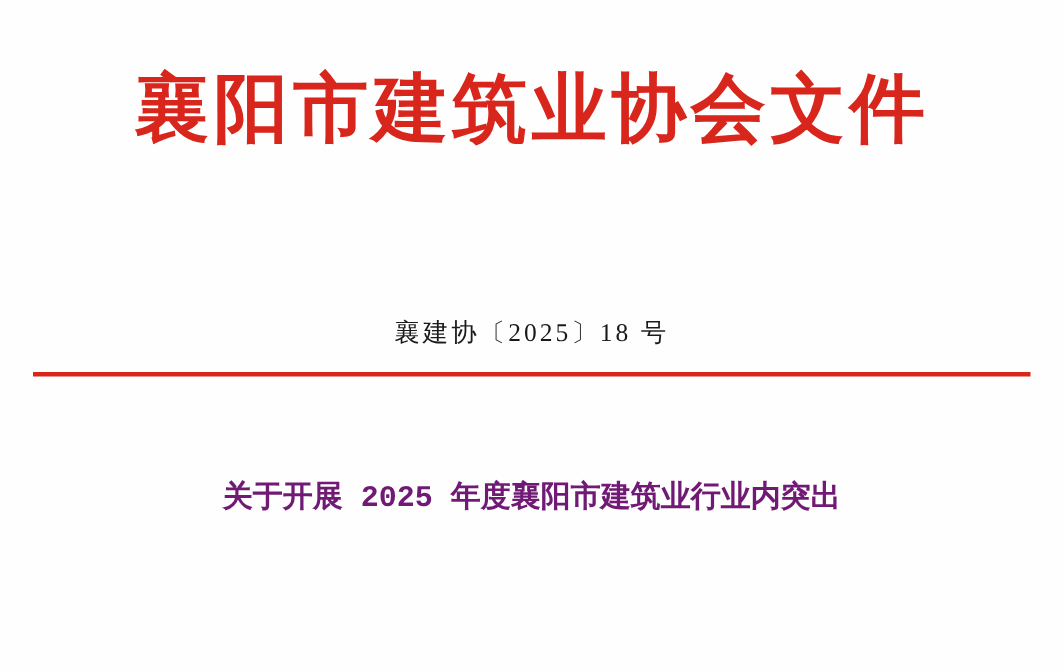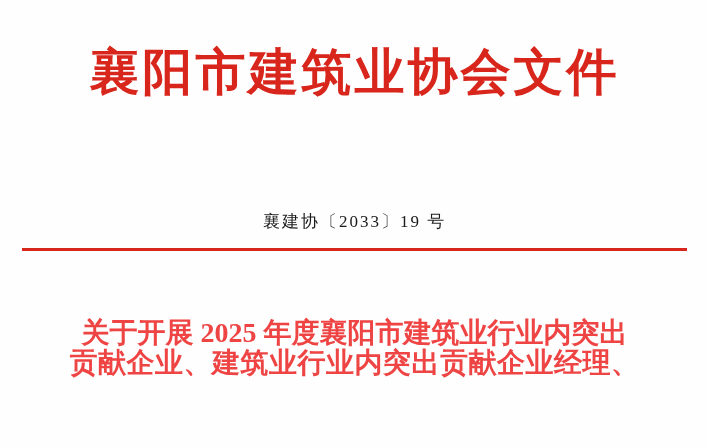--- a/index.html
+++ b/index.html
@@ -56,41 +56,40 @@
     background: #d8261c;
   }
   .title-block {
     position: absolute;
     top: 318px;
     left: 60px;
     width: 589px;
     text-align: center;
   }
   .title-line {
-    font-family: Liberation Serif, serif;
+    font-family: Liberation Mono, monospace;
     font-weight: bold;
-    font-size: 28px;
+    font-size: 20px;
     line-height: 30px;
-    color: #ef4444;
+    color: #701a75;
     letter-spacing: 0.5px;
     white-space: nowrap;
   }
   .title-line:nth-child(1) { letter-spacing: 0px; }
 </style>
 </head>
 <body>
 
 <div class="page">
 
   <div class="masthead">
     <div class="masthead-title">襄阳市建筑业协会文件</div>
   </div>
 
-  <div class="doc-number">襄建协〔2033〕19 号</div>
+  <div class="doc-number">襄建协〔2025〕18 号</div>
 
   <div class="red-rule"></div>
 
   <div class="title-block">
     <div class="title-line">关于开展 2025 年度襄阳市建筑业行业内突出</div>
-    <div class="title-line">贡献企业、建筑业行业内突出贡献企业经理、</div>
   </div>
 
 </div>
 
 </body></html>

